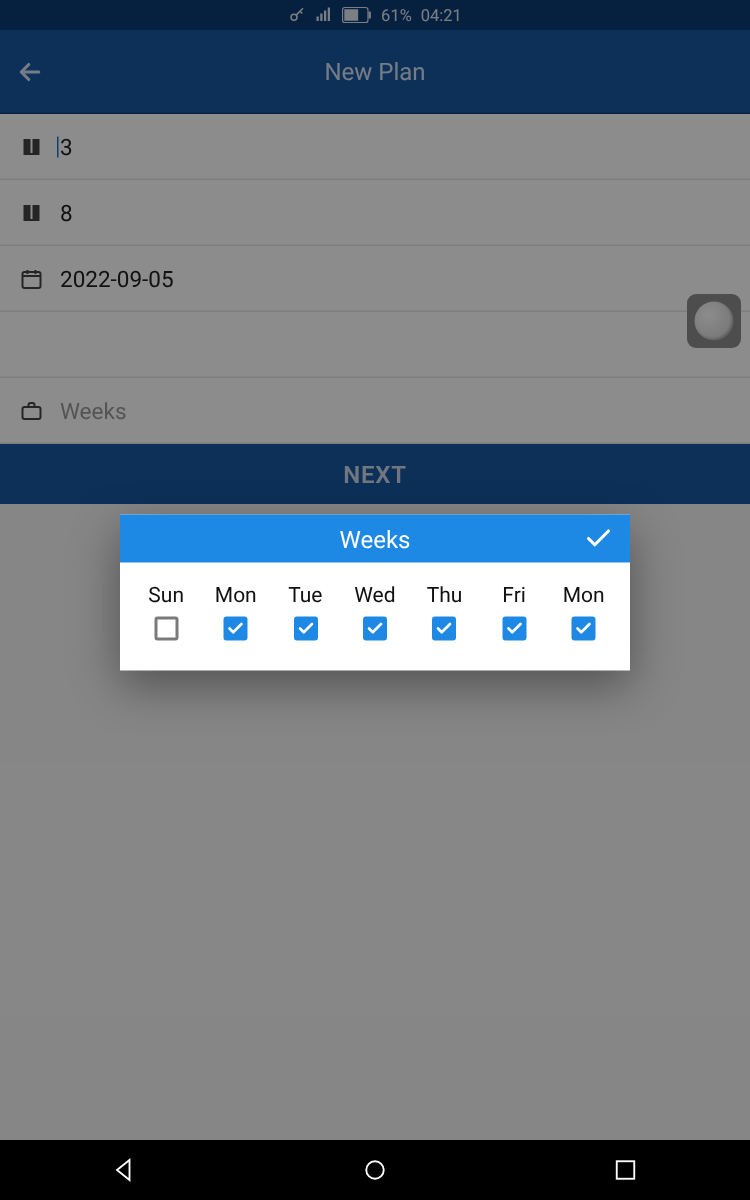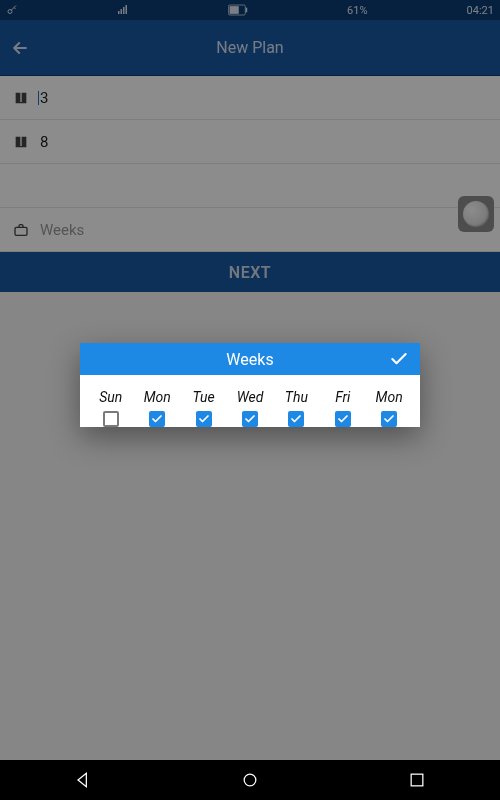--- a/index.html
+++ b/index.html
@@ -1,21 +1,21 @@
 <!DOCTYPE html>
 <html><head>
 <meta charset="utf-8">
 <style>
   * { box-sizing: border-box; margin: 0; padding: 0; }
   html, body { width: 500px; height: 800px; overflow: hidden; font-family: Roboto, Arial, sans-serif; }
   body { background: #f5f5f5; position: relative; }
 
   .status-bar {
     height: 20px; background: #0b3d73; color: #e0e8f2;
-    display: flex; justify-content: space-between; align-items: center;
+    display: flex; justify-content: center; align-items: center;
     padding: 0 6px; font-size: 11px; gap: 6px;
   }
   .status-bar span { display: inline-flex; align-items: center; }
 
   .app-bar {
     height: 56px; background: #1958a3; color: #d6e2f2;
     display: flex; align-items: center; position: relative;
     border-bottom: 1px solid #0b3d73;
   }
   .back-btn { width: 40px; height: 40px; display:flex; align-items:center; justify-content:center; }
@@ -64,21 +64,21 @@
   .dialog-header {
     height: 32px; background:#1e88e5; color:#fff;
     display:flex; align-items:center; justify-content:center;
     font-size: 16px; position:relative;
   }
   .dialog-confirm {
     position:absolute; right:6px; top:0; bottom:0; width:30px;
     display:flex; align-items:center; justify-content:center;
   }
   .days-grid {
-    display:flex; justify-content:space-between; padding: 14px 10px 0; font-style: italic;
+    display:flex; justify-content:space-between; padding: 14px 10px 20px;
   }
   .day-col { display:flex; flex-direction:column; align-items:center; gap:6px; font-size:14px; color:#111; width:13%; }
   .cb {
     width:16px; height:16px; border:2px solid #7a7a7a; border-radius:2px;
     display:flex; align-items:center; justify-content:center;
   }
   .cb.checked { background:#1e88e5; border-color:#1e88e5; }
   .cb.checked svg { display:block; }
   .cb svg { display:none; }
 
@@ -136,20 +136,29 @@
     <span class="cursor-field">3</span>
   </div>
   <div class="row">
     <span class="icon">
       <svg width="16" height="16" viewBox="0 0 24 24" fill="#444">
           <path d="M4 4h7v14H4zM13 4h7v14h-7zM4 18h16v2H4z"></path>
         </svg>
     </span>
     <span>8</span>
   </div>
+  <div class="row">
+    <span class="icon">
+      <svg width="16" height="16" viewBox="0 0 24 24" fill="none" stroke="#444" stroke-width="2">
+          <rect x="3" y="5" width="18" height="16" rx="2"></rect>
+          <path d="M3 9h18M8 3v4M16 3v4"></path>
+        </svg>
+    </span>
+    <span>2022-09-05</span>
+  </div>
   <div class="row split">
   </div>
   <div class="row">
     <span class="icon">
       <svg width="16" height="16" viewBox="0 0 24 24" fill="none" stroke="#444" stroke-width="2">
           <rect x="3" y="8" width="18" height="12" rx="2"></rect>
           <path d="M9 8V6a2 2 0 012-2h2a2 2 0 012 2v2"></path>
         </svg>
     </span>
     <span class="muted">Weeks</span>

